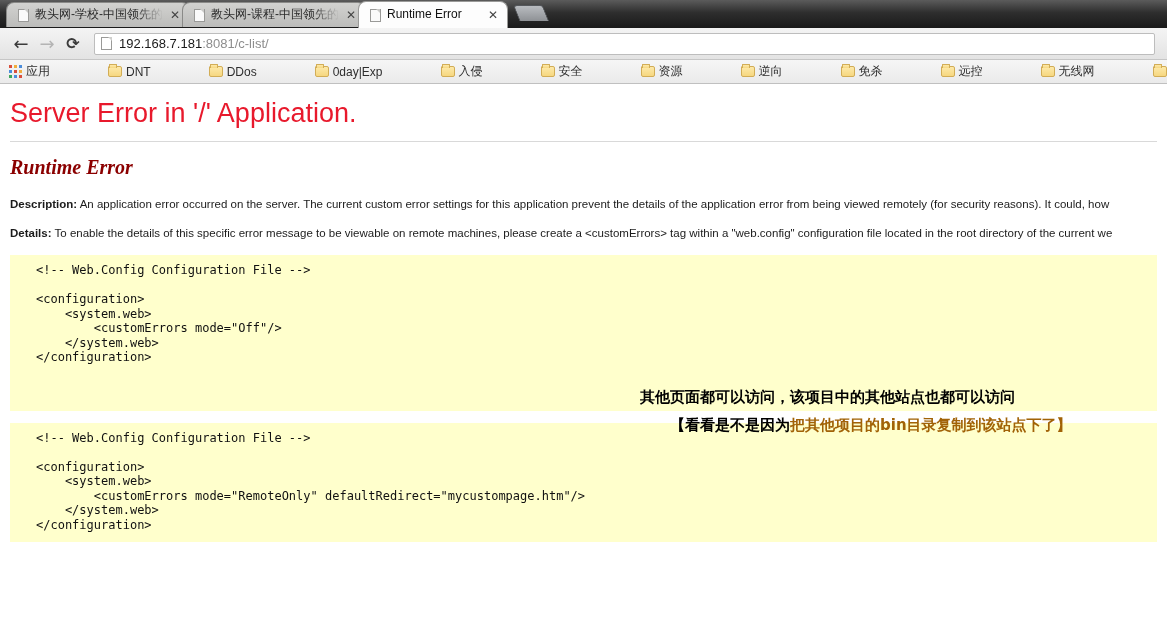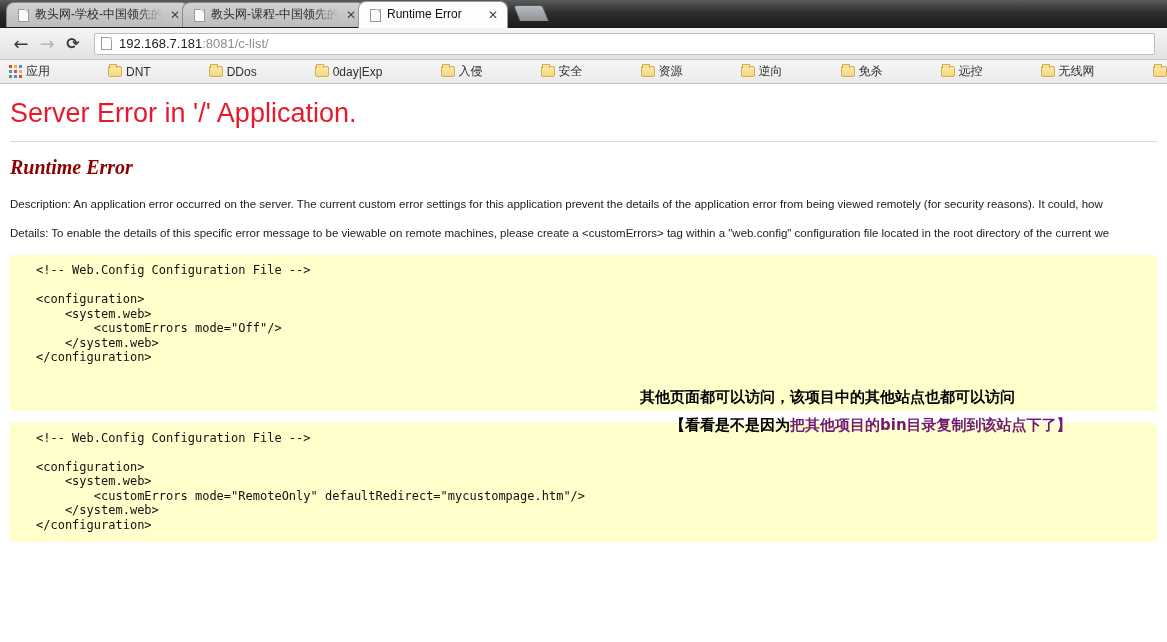--- a/index.html
+++ b/index.html
@@ -238,21 +238,21 @@
     margin: 0 0 18px 0;
   }
   .para {
     font-family: "Liberation Sans", sans-serif;
     font-size: 11.5px;
     color: #1b1b1b;
     line-height: 15px;
     white-space: nowrap;
     margin: 0 0 14px 0;
   }
-  .para b { font-weight: normal; }
+  .para b { font-weight: bold; }
   .codebox {
     background: #ffffcc;
     padding: 8px 10px 10px 26px;
     margin: 0 0 12px 0;
     font-family: "DejaVu Sans Mono", monospace;
     font-size: 12px;
     line-height: 14.5px;
     color: #111;
     white-space: pre;
   }
@@ -273,21 +273,21 @@
   .annotation .line { position: relative; }
   .hl-box {
     border: 2px solid #1f9ed0;
     padding: 1px 2px;
     margin: 0 1px;
   }
   .annotation .line3 {
     padding-left: 30px;
     margin-top: 1px;
   }
-  .red { color: #701a75; }
+  .red { color: #a16207; }
 </style>
 </head>
 <body>
 
 <div id="browser">
 
   <div class="tabstrip">
     <div class="tab inactive">
       <span class="favicon"></span>
       <span class="tab-title">教头网-学校-中国领先的</span>

